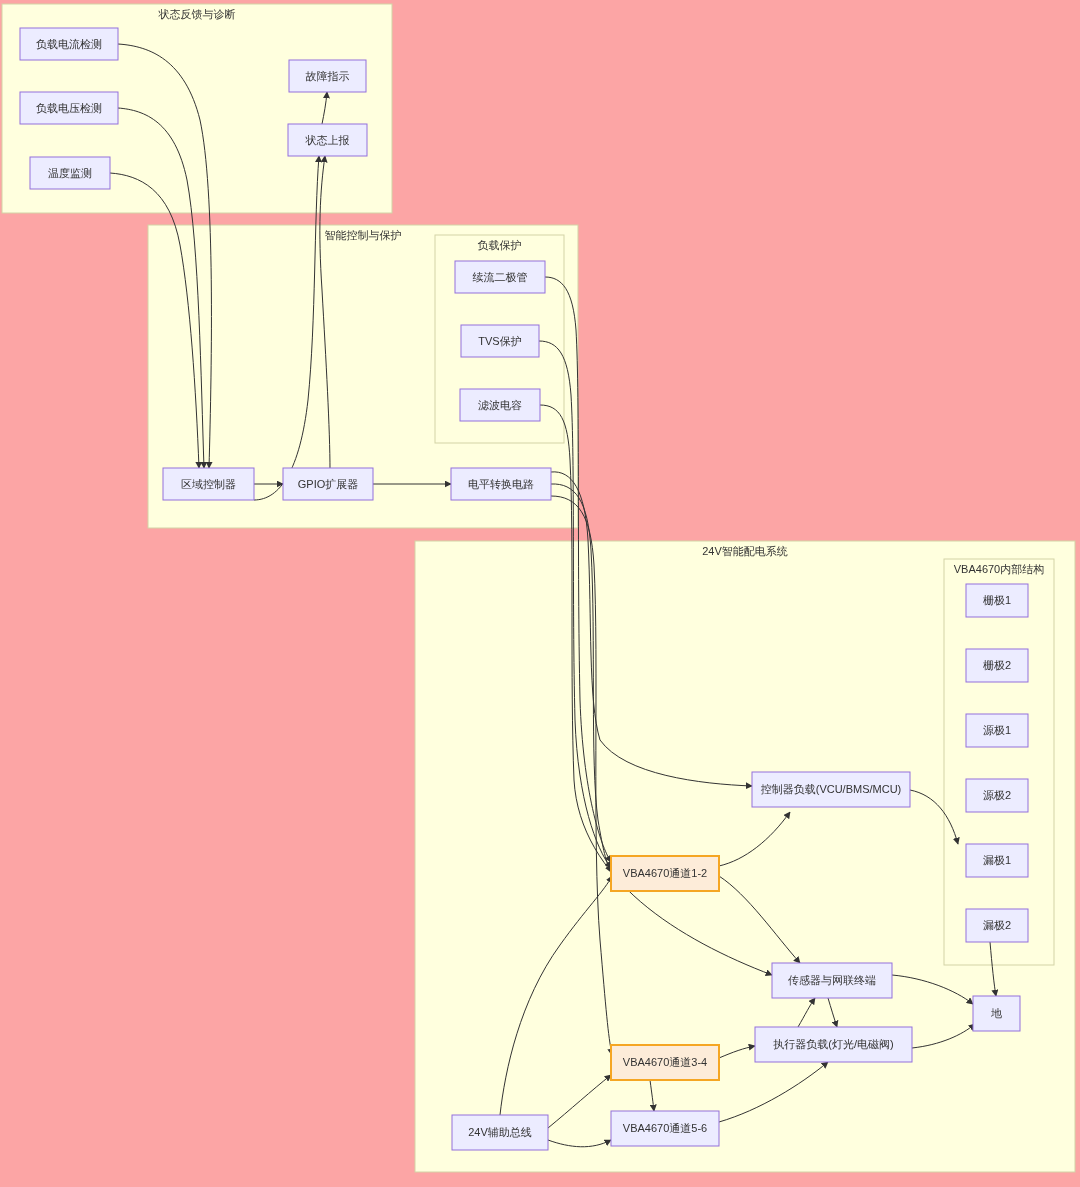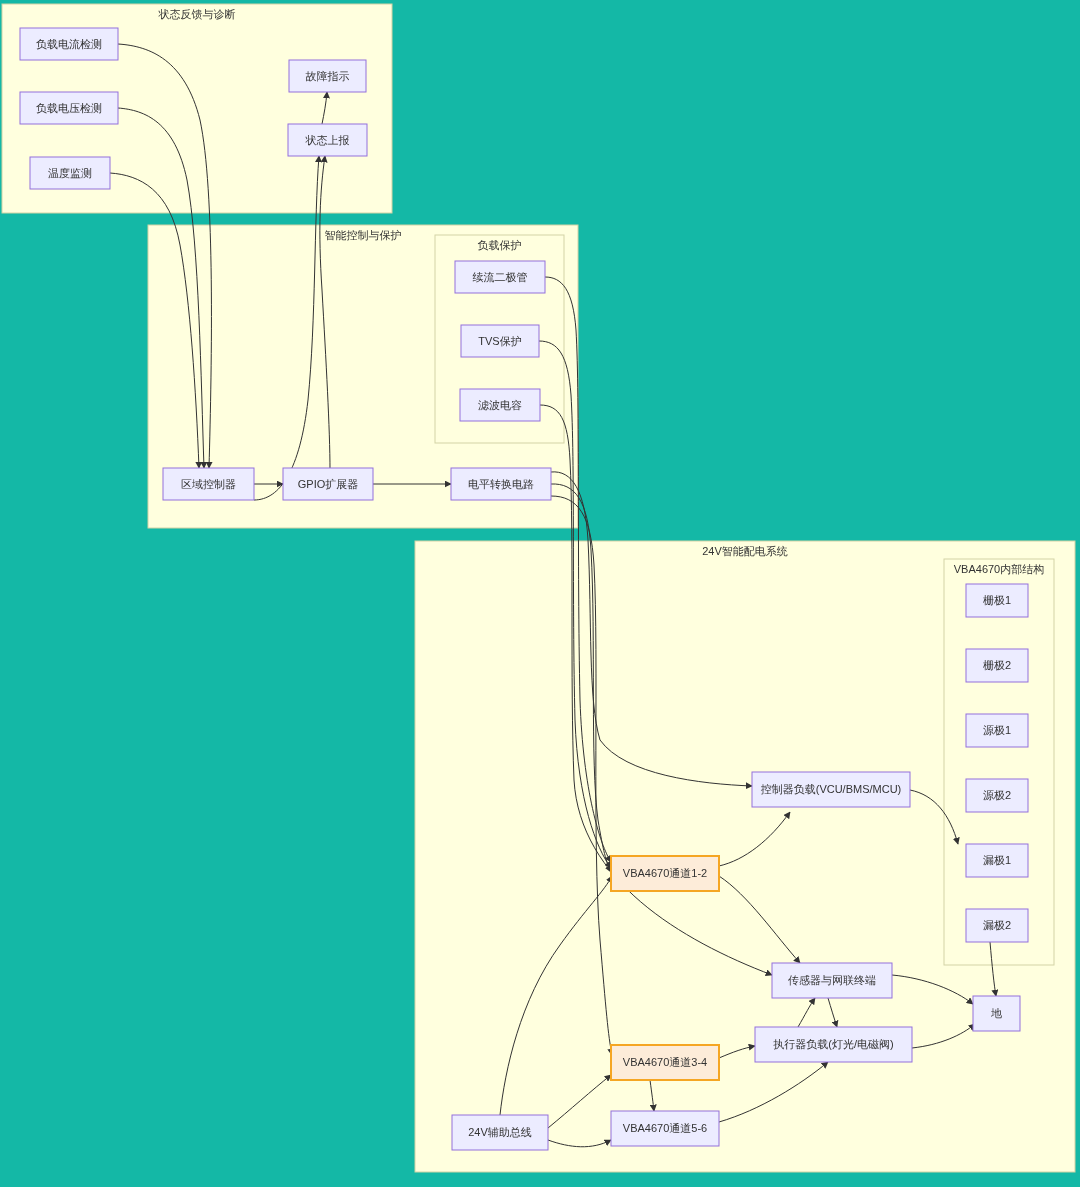--- a/index.html
+++ b/index.html
@@ -1,17 +1,17 @@
 <!DOCTYPE html>
 <html><head>
 <meta charset="utf-8">
 <style>
   html,body{margin:0;padding:0;background:#ffffff;}
   body{font-family:"Liberation Sans","DejaVu Sans",sans-serif;}
-  #canvas{position:relative;width:1080px;height:1187px;background:#14b8a6;overflow:hidden;}
+  #canvas{position:relative;width:1080px;height:1187px;background:#fca5a5;overflow:hidden;}
   svg{position:absolute;left:0;top:0;width:1080px;height:1187px;}
   .cluster-rect{fill:#ffffde;stroke:#d3d3a6;stroke-width:1;}
   .cluster-label{font-size:11px;fill:#333333;text-anchor:middle;dominant-baseline:middle;}
   .node-rect{fill:#ececff;stroke:#9370db;stroke-width:1;}
   .node-rect.hl{fill:#fdecd9;stroke:#f5a623;stroke-width:2;}
   .node-label{font-size:11px;fill:#333333;text-anchor:middle;dominant-baseline:middle;}
   .edge{fill:none;stroke:#333333;stroke-width:1;}
 </style>
 </head>
 <body>

